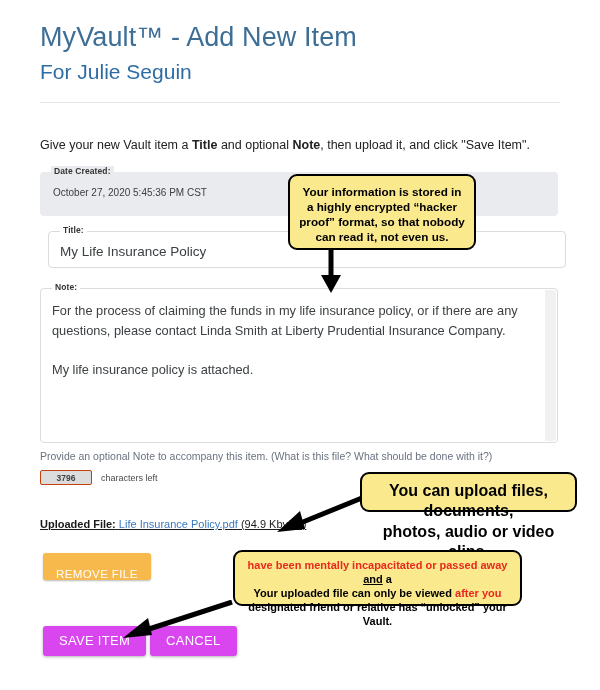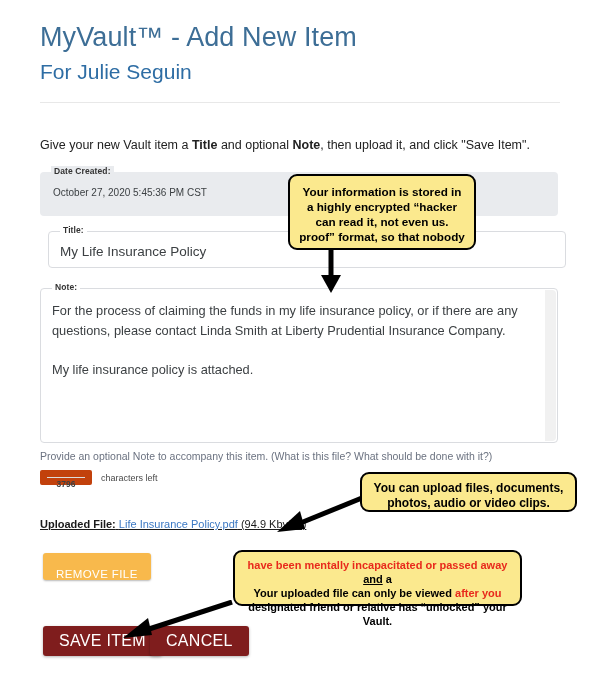--- a/index.html
+++ b/index.html
@@ -84,21 +84,21 @@
 
   
   .helper {
     position: absolute; left: 40px; top: 450px;
     font-size: 10.5px; color: #6b7280; text-align: center;
   }
   .counter-row { position: absolute; left: 40px; top: 468px; height: 16px; }
   .counter-box {
     display: inline-block; vertical-align: middle;
     min-width: 52px; height: 15px; line-height: 15px;
-    background: #dcdcdc; border: 7px solid #c2410c; border-radius: 2px;
+    background: #dcdcdc; border: 1px solid #c2410c; border-radius: 2px;
     font-size: 8.5px; font-weight: 700; color: #3c4043;
     text-align: center; padding: 0 4px;
   }
   .counter-label {
     display: inline-block; vertical-align: middle;
     margin-left: 9px; font-size: 9px; color: #4a4a4a;
   }
 
   
   .upload-line {
@@ -116,22 +116,22 @@
     background: #f8b94c; border: none; border-radius: 3px;
     color: #ffffff; font-size: 11.5px; letter-spacing: .4px;
     font-family: "Liberation Sans", sans-serif;
     box-shadow: 0 1px 2px rgba(0,0,0,.28);
     cursor: pointer; line-height: 27px;
   }
 
   
   .btn-blue {
     position: absolute; height: 30px; padding: 0 16px;
-    background: #7f1d1d; border: none; border-radius: 3px;
-    color: #ffffff; font-size: 16px; letter-spacing: .3px;
+    background: #d946ef; border: none; border-radius: 3px;
+    color: #ffffff; font-size: 13px; letter-spacing: .3px;
     font-family: "Liberation Sans", sans-serif;
     box-shadow: 0 1px 3px rgba(0,0,0,.3);
     cursor: pointer; line-height: 30px;
   }
   #save-item-btn   { left: 43px;  top: 626px; }
   #cancel-btn      { left: 150px; top: 626px; }
 
   
   .callout {
     position: absolute;
@@ -143,21 +143,21 @@
     text-align: center;
     line-height: 1.28;
     z-index: 5;
   }
   #callout-encryption {
     left: 268px; top: 174px; width: 188px; height: 76px;
     font-size: 11.7px; padding: 9px 8px 0 8px; margin-left: 20px;
   }
   #callout-upload {
     left: 360px; top: 472px; width: 217px; height: 40px;
-    font-size: 12px; padding: 7px 7px 16px 7px;
+    font-size: 16px; padding: 7px 7px 16px 7px;
   }
   #callout-viewing {
     left: 233px; top: 550px; width: 289px; height: 56px;
     font-size: 11px; padding: 6px 6px 0 6px;
   }
   .callout .red { color: #e8291c; }
   .callout .u { text-decoration: underline; }
 
   
   .arrow { position: absolute; z-index: 4; }
@@ -209,22 +209,22 @@
     <span class="ul-size">(94.9 Kbytes)</span>
   </div>
   <button id="remove-file-btn">REMOVE FILE</button>
 
   <button class="btn-blue" id="save-item-btn">SAVE ITEM</button>
   <button class="btn-blue" id="cancel-btn">CANCEL</button>
 
   <div class="callout" id="callout-encryption">
     <div>Your information is stored in</div>
     <div>a highly encrypted “hacker</div>
+    <div>proof” format, so that nobody</div>
     <div>can read it, not even us.</div>
-    <div>proof” format, so that nobody</div>
   </div>
   <svg class="arrow" id="arrow-encryption" width="26" height="44" viewBox="0 0 26 44">
     <line x1="13" y1="0" x2="13" y2="28" stroke="#000" stroke-width="5"></line>
     <polygon points="13,43 3,25 23,25" fill="#000"></polygon>
   </svg>
 
   <div class="callout" id="callout-upload">
     <div>You can upload files, documents,</div>
     <div>photos, audio or video clips.</div>
   </div>

